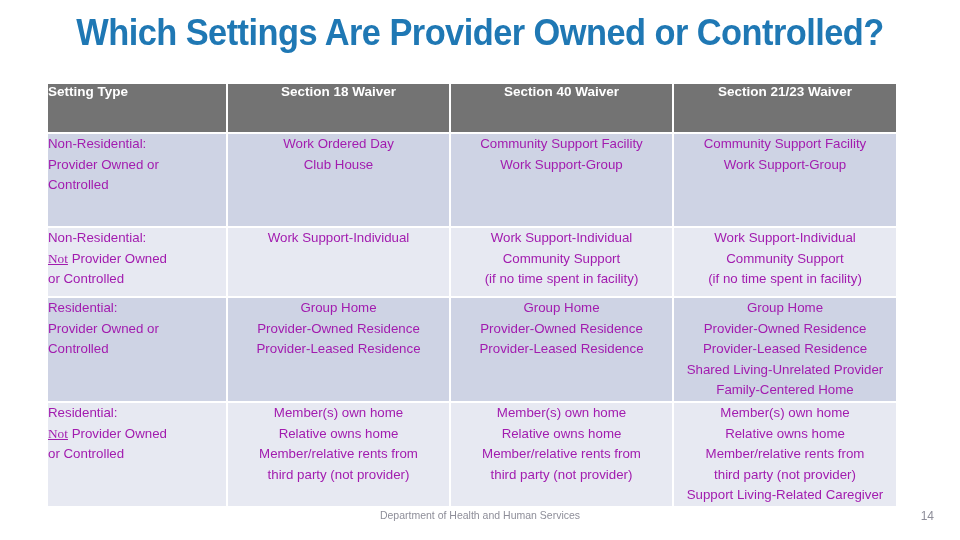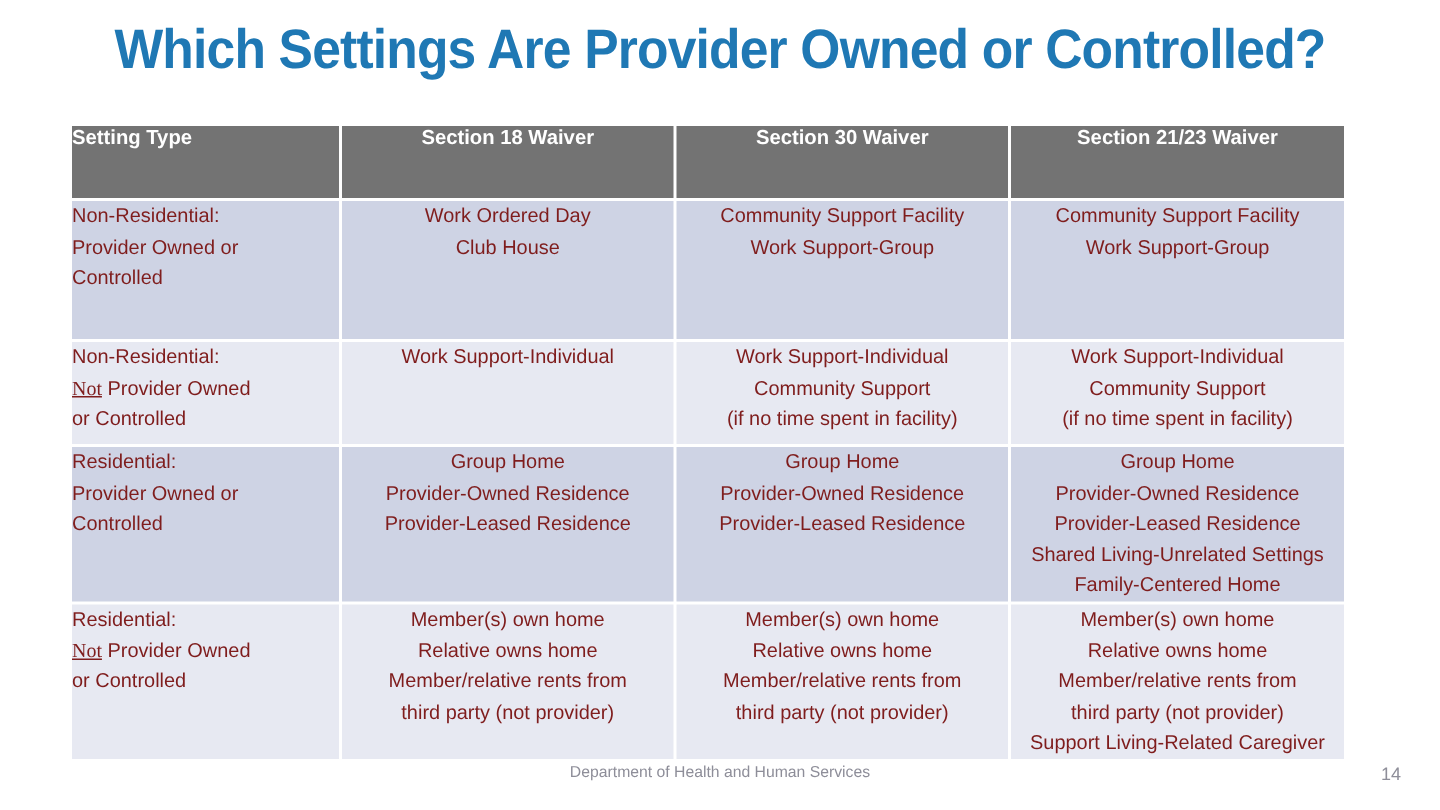--- a/index.html
+++ b/index.html
@@ -70,21 +70,21 @@
   .hdr-cell.left {
     text-align: left;
   }
 
   
   .band-dark > td { background: #CED3E4; }
   .band-light > td { background: #E7E9F2; }
 
   .body-cell {
     font-size: 13.3px;
-    color: #7f1d1d;
+    color: #a21caf;
     line-height: 1.55;
     padding: 9px 8px 9px 8px;
     text-align: center;
     box-sizing: border-box;
   }
   .body-cell.label {
     text-align: left;
     padding-left: 11px;
   }
   .body-cell .ln { display: block; white-space: nowrap; }
@@ -125,21 +125,21 @@
   <colgroup>
     <col class="c1">
       <col class="c2">
       <col class="c3">
       <col class="c4">
   </colgroup>
   <thead>
     <tr>
       <th class="hdr-cell left">Setting Type</th>
       <th class="hdr-cell">Section 18 Waiver</th>
-      <th class="hdr-cell">Section 30 Waiver</th>
+      <th class="hdr-cell">Section 40 Waiver</th>
       <th class="hdr-cell">Section 21/23 Waiver</th>
     </tr>
   </thead>
   <tbody id="table-body">
       <tr class="band-dark r1">
         <td class="body-cell label">
           <span class="ln">Non-Residential:</span>
           <span class="ln">Provider Owned or</span>
           <span class="ln">Controlled</span>
         </td>
@@ -189,21 +189,21 @@
         </td>
         <td class="body-cell">
           <span class="ln">Group Home</span>
           <span class="ln">Provider-Owned Residence</span>
           <span class="ln">Provider-Leased Residence</span>
         </td>
         <td class="body-cell">
           <span class="ln">Group Home</span>
           <span class="ln">Provider-Owned Residence</span>
           <span class="ln">Provider-Leased Residence</span>
-          <span class="ln">Shared Living-Unrelated Settings</span>
+          <span class="ln">Shared Living-Unrelated Provider</span>
           <span class="ln">Family-Centered Home</span>
         </td>
       </tr>
       <tr class="band-light r4">
         <td class="body-cell label">
           <span class="ln">Residential:</span>
           <span class="ln"><u>Not</u> Provider Owned</span>
           <span class="ln">or Controlled</span>
         </td>
         <td class="body-cell">

